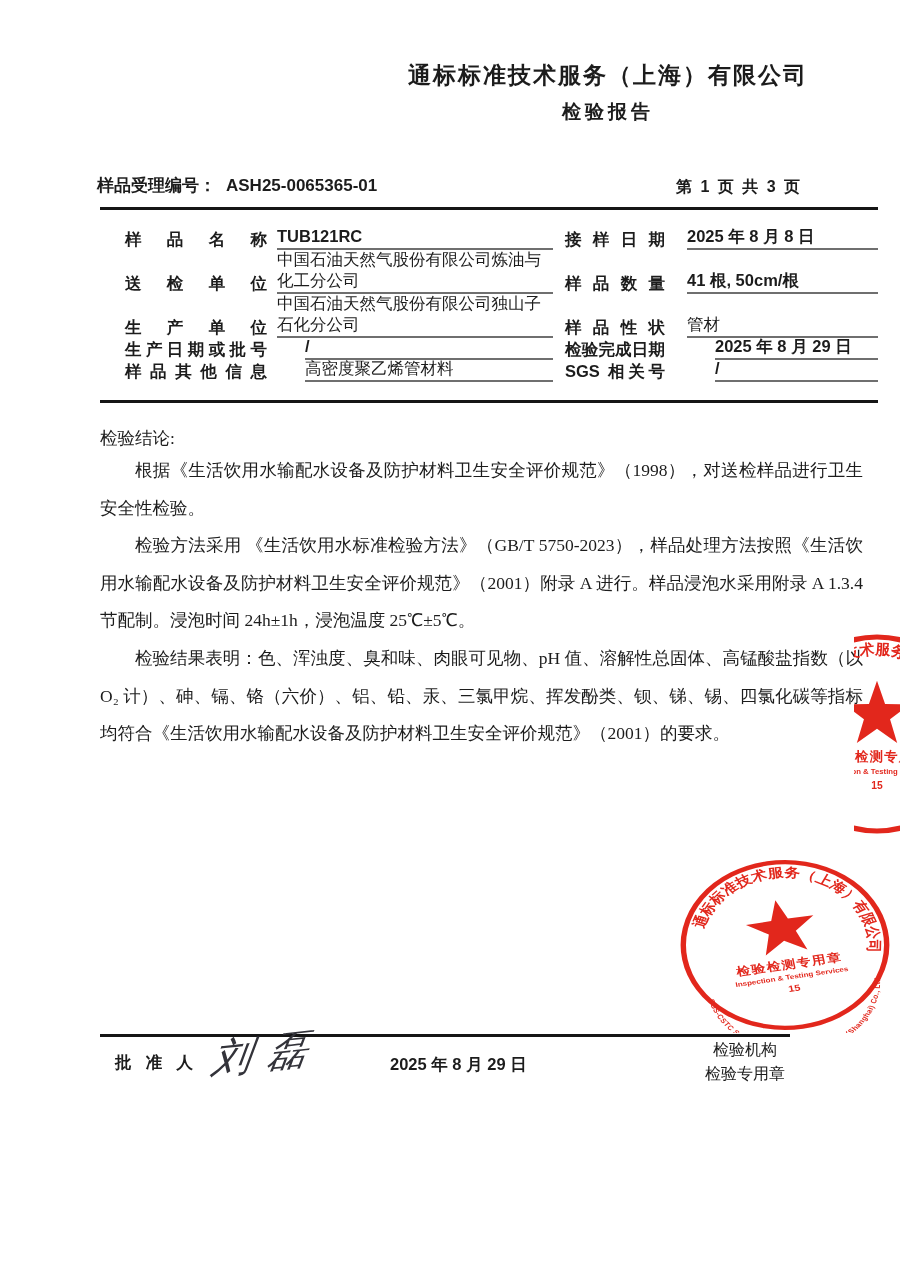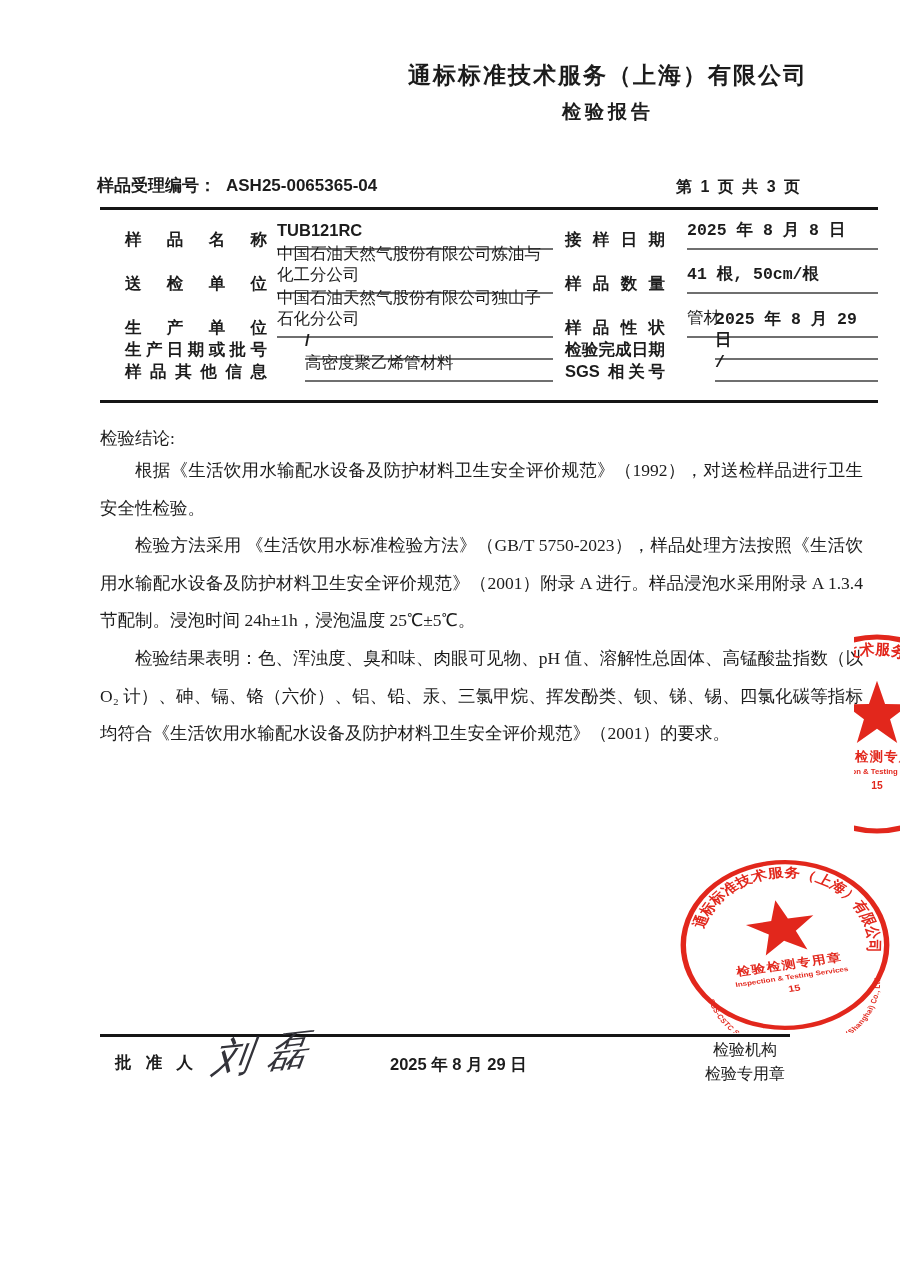--- a/index.html
+++ b/index.html
@@ -24,22 +24,22 @@
   .tbl-left{left:113px; width:440px;}
   .tbl-right{left:553px; width:325px;}
   .trow{display:flex; box-sizing:border-box;}
   .h24{height:24px;} .h44{height:44px;} .h22{height:22px;gap:28px;}
   .lbl{font-weight:bold; text-align:justify; text-align-last:justify; line-height:21px;
        display:flex; align-items:flex-end;margin-left:12px;}
   .lbl > span{width:100%; text-align:justify; text-align-last:justify;}
   .tbl-left  .lbl{width:142px;}
   .tbl-right .lbl{width:100px;}
   .val{flex:1; margin-left:10px; border-bottom:2px solid #6f6f6f; line-height:21px;
-       display:flex; align-items:flex-end; box-sizing:border-box; padding-bottom:7px;}
-  .tbl-right .val{margin-left:22px;font-family:Liberation Mono, monospace;}
+       display:flex; align-items:flex-end; box-sizing:border-box; padding-bottom:1px;}
+  .tbl-right .val{margin-left:22px;}
   .v-strong{font-weight:bold;}
   
   .concl-head{position:absolute; top:426px; left:100px; font-size:17.5px;
               font-family:"Liberation Serif",serif;}
   .concl-body{position:absolute; top:452px; left:100px; width:763px;
               font-family:"Liberation Serif",serif;}
   .concl-body p{margin:0; font-size:17.5px; line-height:37.6px;
                 text-indent:2em; text-align:justify;}
   
   .approve-label{position:absolute; top:1052px; left:115px; width:78px; font-size:16.5px;
@@ -60,21 +60,21 @@
 <body>
 
 <div class="page">
 
   <div class="title-block">
     <div class="title-company">通标标准技术服务（上海）有限公司</div>
     <div class="title-report">检验报告</div>
   </div>
 
   <div class="accept-row">
-    <span>样品受理编号：</span><span class="num">ASH25-0065365-04</span>
+    <span>样品受理编号：</span><span class="num">ASH25-0065365-01</span>
   </div>
   <div class="page-info">第 1 页 共 3 页</div>
 
   <div class="rule rule-top"></div>
 
   <div class="tbl tbl-left">
     <div class="trow h24">
       <div class="lbl">
           <span>样品名称</span>
         </div>
@@ -136,21 +136,21 @@
           <span>SGS 相关号</span>
         </div>
       <div class="val v-strong">/</div>
     </div>
   </div>
 
   <div class="rule rule-mid"></div>
 
   <div class="concl-head">检验结论:</div>
   <div class="concl-body">
-    <p>根据《生活饮用水输配水设备及防护材料卫生安全评价规范》（1992），对送检样品进行卫生安全性检验。</p>
+    <p>根据《生活饮用水输配水设备及防护材料卫生安全评价规范》（1998），对送检样品进行卫生安全性检验。</p>
     <p>检验方法采用 《生活饮用水标准检验方法》（GB/T 5750-2023），样品处理方法按照《生活饮用水输配水设备及防护材料卫生安全评价规范》（2001）附录 A 进行。样品浸泡水采用附录 A 1.3.4 节配制。浸泡时间 24h±1h，浸泡温度 25℃±5℃。</p>
     <p>检验结果表明：色、浑浊度、臭和味、肉眼可见物、pH 值、溶解性总固体、高锰酸盐指数（以 O₂ 计）、砷、镉、铬（六价）、铝、铅、汞、三氯甲烷、挥发酚类、钡、锑、锡、四氯化碳等指标均符合《生活饮用水输配水设备及防护材料卫生安全评价规范》（2001）的要求。</p>
   </div>
 
   <div class="stamp-strip">
     <svg viewBox="0 0 240 240" preserveAspectRatio="none">
       <g fill="none" stroke="#e0170b">
         <circle cx="120" cy="120" r="113" stroke-width="6"></circle>
       </g>
       <defs>

